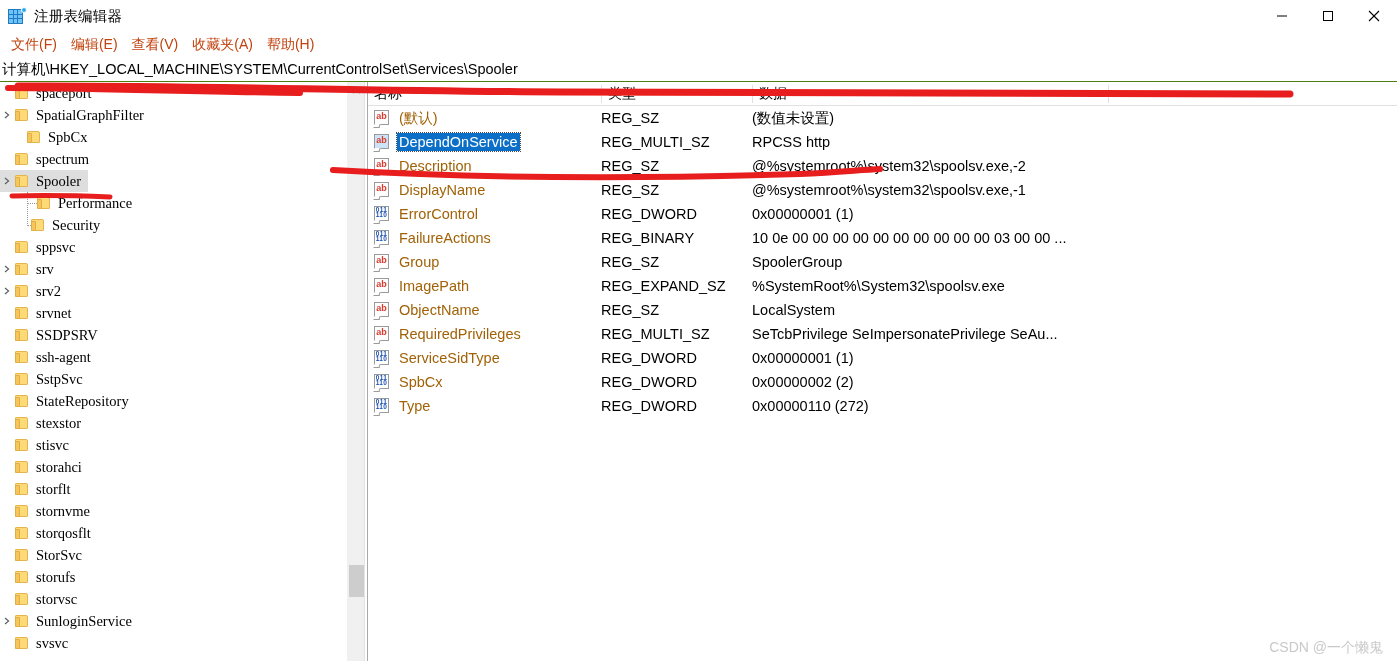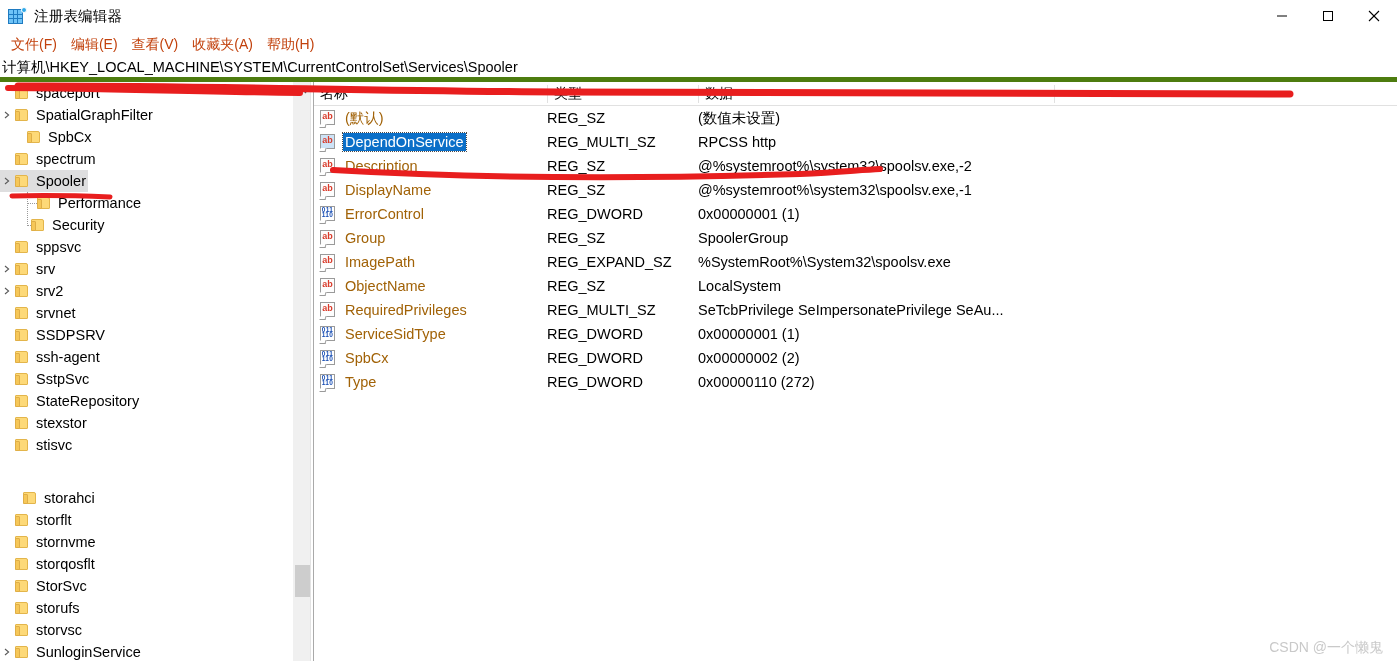--- a/index.html
+++ b/index.html
@@ -67,21 +67,21 @@
   .menuitem {
     font-size: 14px;
     color: #c2410c;
     padding: 2px 7px;
     white-space: nowrap;
   }
 
   
   .addressbar {
     height: 24px;
-    border-bottom: 5px solid #4d7c0f;
+    border-bottom: 1px solid #4d7c0f;
     display: flex;
     align-items: center;
     padding-left: 2px;
     background: #ffffff;
   }
   .addresstext {
     font-size: 14.5px;
     color: #000000;
     white-space: nowrap;
   }
@@ -90,25 +90,26 @@
   .content {
     position: relative;
     height: 579px;
     display: flex;
     background: #ffffff;
   }
 
   
   .treepane {
     position: relative;
-    width: 310px;
+    width: 364px;
     height: 100%;
     overflow: hidden;
     background: #ffffff;
     flex: none;
+    font-family: Liberation Serif, serif;
   }
   .tree {
     position: relative;
     padding-top: 0px;
   }
   .node {
     position: relative;
     height: 22px;
     display: flex;
     align-items: center;
@@ -553,21 +554,21 @@
           <div class="node" style="padding-left: 0px;">
             <div class="inner">
               <div class="expander"></div>
               <div class="folder">
                 <div class="back"></div>
                 <div class="front"></div>
               </div>
               <span class="lbl">stisvc</span>
             </div>
           </div>
-          <div class="node" style="padding-left: 8px; margin-top: 31px;">
+          <div class="node" style="padding-left: 0px;">
             <div class="inner">
               <div class="expander"></div>
               <div class="folder">
                 <div class="back"></div>
                 <div class="front"></div>
               </div>
               <span class="lbl">storahci</span>
             </div>
           </div>
           <div class="node" style="padding-left: 0px; align-items: center;">
@@ -739,106 +740,121 @@
                   <span>110</span>
                 </div>
               </div>
               <span class="valname">ErrorControl</span>
             </div>
             <div class="cell-type">REG_DWORD</div>
             <div class="cell-data">0x00000001 (1)</div>
           </div>
           <div class="row">
             <div class="cell-name">
-              <div class="vicon ab">
-                <div class="page"></div>
-                <div class="fold"></div>
-                <div class="glyph">ab</div>
-              </div>
-              <span class="valname">Group</span>
-            </div>
-            <div class="cell-type">REG_SZ</div>
-            <div class="cell-data">SpoolerGroup</div>
-          </div>
-          <div class="row">
-            <div class="cell-name">
-              <div class="vicon ab">
-                <div class="page"></div>
-                <div class="fold"></div>
-                <div class="glyph">ab</div>
-              </div>
-              <span class="valname">ImagePath</span>
-            </div>
-            <div class="cell-type">REG_EXPAND_SZ</div>
-            <div class="cell-data">%SystemRoot%\System32\spoolsv.exe</div>
-          </div>
-          <div class="row">
-            <div class="cell-name">
-              <div class="vicon ab">
-                <div class="page"></div>
-                <div class="fold"></div>
-                <div class="glyph">ab</div>
-              </div>
-              <span class="valname">ObjectName</span>
-            </div>
-            <div class="cell-type">REG_SZ</div>
-            <div class="cell-data">LocalSystem</div>
-          </div>
-          <div class="row">
-            <div class="cell-name">
-              <div class="vicon ab">
-                <div class="page"></div>
-                <div class="fold"></div>
-                <div class="glyph">ab</div>
-              </div>
-              <span class="valname">RequiredPrivileges</span>
-            </div>
-            <div class="cell-type">REG_MULTI_SZ</div>
-            <div class="cell-data">SeTcbPrivilege SeImpersonatePrivilege SeAu...</div>
-          </div>
-          <div class="row">
-            <div class="cell-name">
               <div class="vicon bin">
                 <div class="page"></div>
                 <div class="fold"></div>
                 <div class="glyph">
                   <span>011</span>
                   <span>110</span>
                 </div>
               </div>
-              <span class="valname">ServiceSidType</span>
-            </div>
-            <div class="cell-type">REG_DWORD</div>
-            <div class="cell-data">0x00000001 (1)</div>
+              <span class="valname">FailureActions</span>
+            </div>
+            <div class="cell-type">REG_BINARY</div>
+            <div class="cell-data">10 0e 00 00 00 00 00 00 00 00 00 00 03 00 00 ...</div>
+          </div>
+          <div class="row">
+            <div class="cell-name">
+              <div class="vicon ab">
+                <div class="page"></div>
+                <div class="fold"></div>
+                <div class="glyph">ab</div>
+              </div>
+              <span class="valname">Group</span>
+            </div>
+            <div class="cell-type">REG_SZ</div>
+            <div class="cell-data">SpoolerGroup</div>
+          </div>
+          <div class="row">
+            <div class="cell-name">
+              <div class="vicon ab">
+                <div class="page"></div>
+                <div class="fold"></div>
+                <div class="glyph">ab</div>
+              </div>
+              <span class="valname">ImagePath</span>
+            </div>
+            <div class="cell-type">REG_EXPAND_SZ</div>
+            <div class="cell-data">%SystemRoot%\System32\spoolsv.exe</div>
+          </div>
+          <div class="row">
+            <div class="cell-name">
+              <div class="vicon ab">
+                <div class="page"></div>
+                <div class="fold"></div>
+                <div class="glyph">ab</div>
+              </div>
+              <span class="valname">ObjectName</span>
+            </div>
+            <div class="cell-type">REG_SZ</div>
+            <div class="cell-data">LocalSystem</div>
+          </div>
+          <div class="row">
+            <div class="cell-name">
+              <div class="vicon ab">
+                <div class="page"></div>
+                <div class="fold"></div>
+                <div class="glyph">ab</div>
+              </div>
+              <span class="valname">RequiredPrivileges</span>
+            </div>
+            <div class="cell-type">REG_MULTI_SZ</div>
+            <div class="cell-data">SeTcbPrivilege SeImpersonatePrivilege SeAu...</div>
           </div>
           <div class="row">
             <div class="cell-name">
               <div class="vicon bin">
                 <div class="page"></div>
                 <div class="fold"></div>
                 <div class="glyph">
                   <span>011</span>
                   <span>110</span>
                 </div>
               </div>
-              <span class="valname">SpbCx</span>
+              <span class="valname">ServiceSidType</span>
             </div>
             <div class="cell-type">REG_DWORD</div>
-            <div class="cell-data">0x00000002 (2)</div>
+            <div class="cell-data">0x00000001 (1)</div>
           </div>
           <div class="row">
             <div class="cell-name">
               <div class="vicon bin">
                 <div class="page"></div>
                 <div class="fold"></div>
                 <div class="glyph">
                   <span>011</span>
                   <span>110</span>
                 </div>
               </div>
+              <span class="valname">SpbCx</span>
+            </div>
+            <div class="cell-type">REG_DWORD</div>
+            <div class="cell-data">0x00000002 (2)</div>
+          </div>
+          <div class="row">
+            <div class="cell-name">
+              <div class="vicon bin">
+                <div class="page"></div>
+                <div class="fold"></div>
+                <div class="glyph">
+                  <span>011</span>
+                  <span>110</span>
+                </div>
+              </div>
               <span class="valname">Type</span>
             </div>
             <div class="cell-type">REG_DWORD</div>
             <div class="cell-data">0x00000110 (272)</div>
           </div>
         </div>
     </div>
   </div>
 
   <svg class="annot" viewBox="0 0 1397 667">

